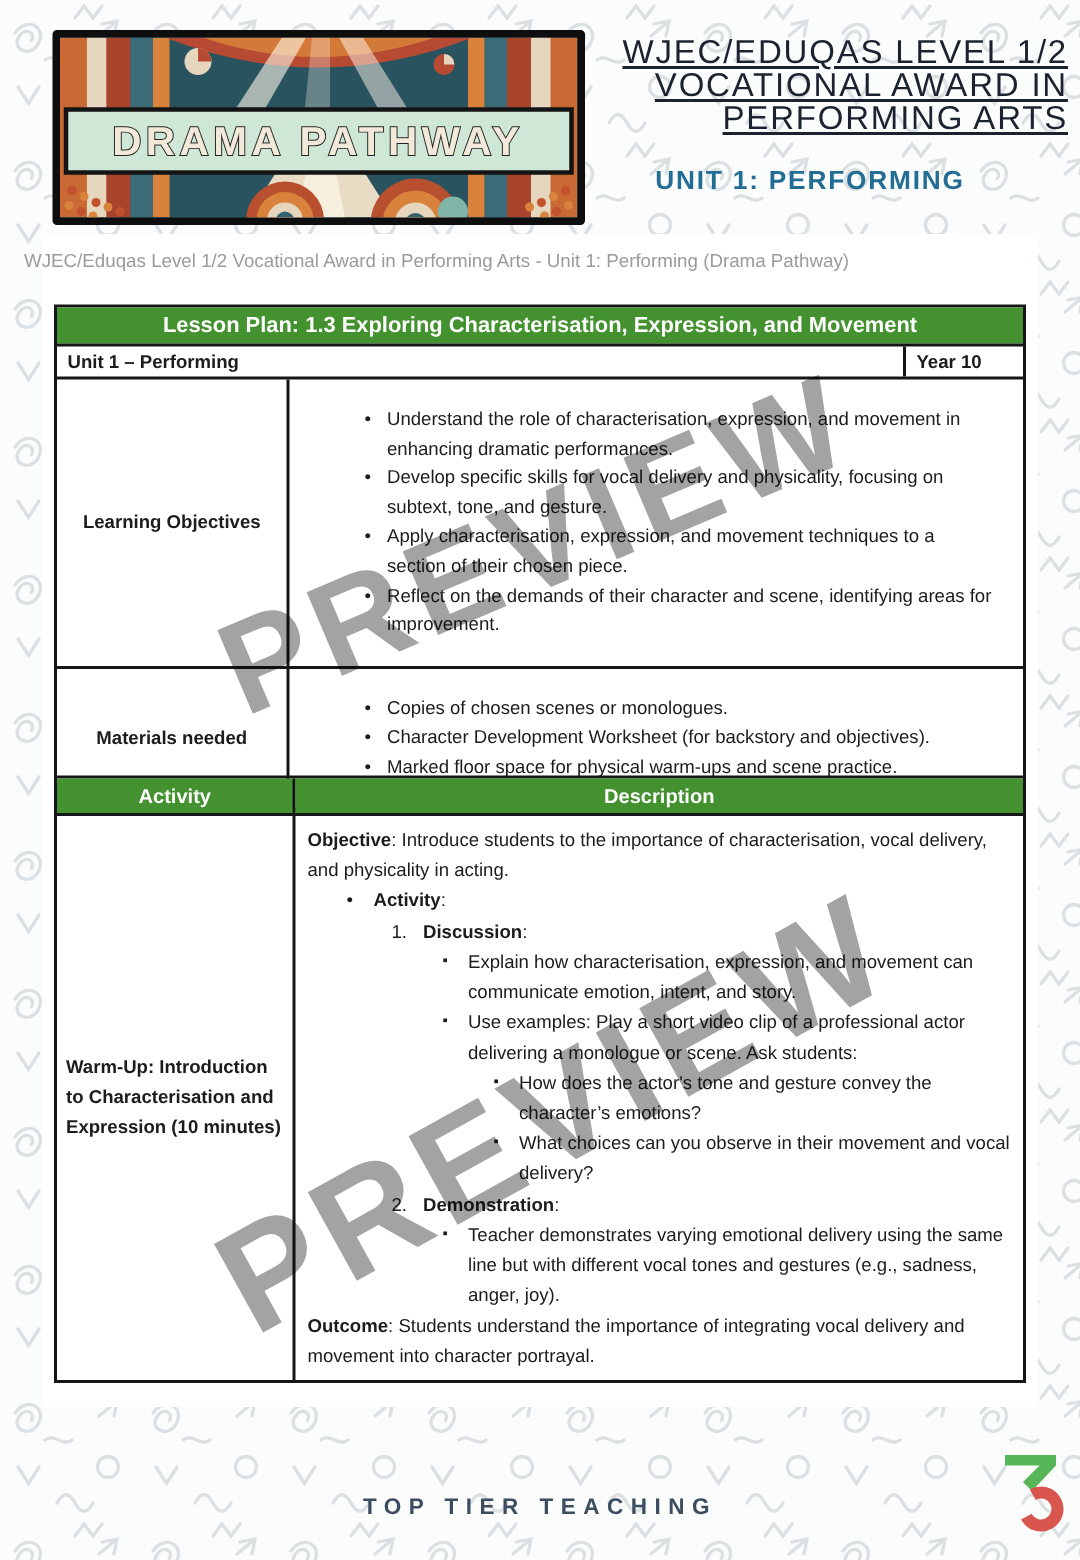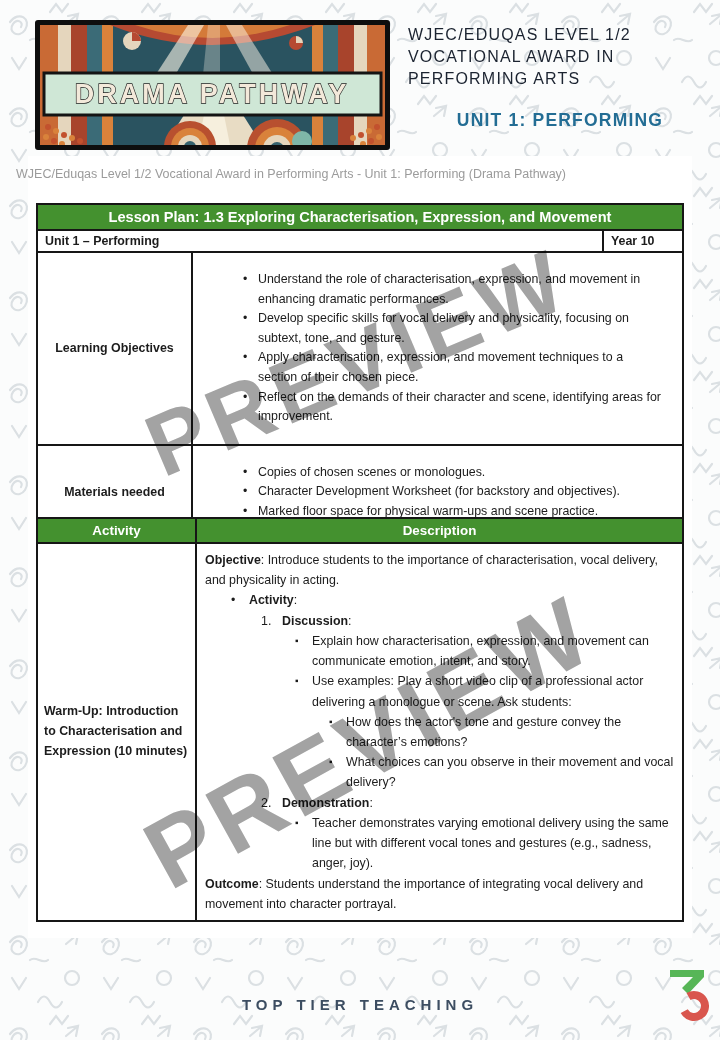--- a/index.html
+++ b/index.html
@@ -5,22 +5,22 @@
   html,body{margin:0;padding:0;}
   body{width:720px;height:1040px;overflow:hidden;font-family:"Liberation Sans",sans-serif;background:#fbfcfc;}
   #root{position:relative;width:720px;height:1040px;}
 
   
   #bg-pattern{position:absolute;left:0;top:0;z-index:0;}
   #page-sheet{position:absolute;left:28px;top:156px;width:664px;height:782px;background:#ffffff;z-index:1;}
 
   
   #banner{position:absolute;left:35px;top:20px;width:355px;height:130px;border:5px solid #0e0e0e;border-radius:3px;box-sizing:border-box;z-index:2;overflow:hidden;background:#2a5360;}
-  #qual-block{position:absolute;left:408px;top:24px;width:304px;text-align:left;z-index:2;color:#1b2330;font-size:16px;line-height:22px;letter-spacing:1.2px;font-weight:500;}
-  #unit-title{position:absolute;left:408px;top:110px;width:304px;text-align:center;z-index:2;color:var(--unit-teal);font-weight:bold;font-size:17.5px;letter-spacing:1.2px;}
+  #qual-block{position:absolute;left:408px;top:24px;width:304px;text-align:right;z-index:2;color:#1b2330;font-size:22px;line-height:22px;letter-spacing:1.2px;font-weight:500;text-decoration:underline;}
+  #unit-title{position:absolute;left:388px;top:110px;width:304px;text-align:center;z-index:2;color:var(--unit-teal);font-weight:bold;font-size:17.5px;letter-spacing:1.2px;}
   #doc-subtitle{position:absolute;left:16px;top:167px;width:720px;z-index:2;color:#9b9b9b;font-size:12.5px;}
 
   
   .doc-table{position:absolute;left:36px;width:648px;border:2px solid #161616;box-sizing:border-box;background:transparent;z-index:2;color:#1c1c1c;font-size:12.4px;}
   #lesson-table{top:203px;}
   #activity-table{top:517px;}
   .green-bar{background:var(--table-green);color:#ffffff;font-weight:bold;text-align:center;}
   #lesson-title{font-size:14.6px;padding:4px 2px;white-space:pre-wrap;}
   .flex-row{display:flex;}
   .unit-row{border-top:2px solid #161616;font-weight:bold;}

